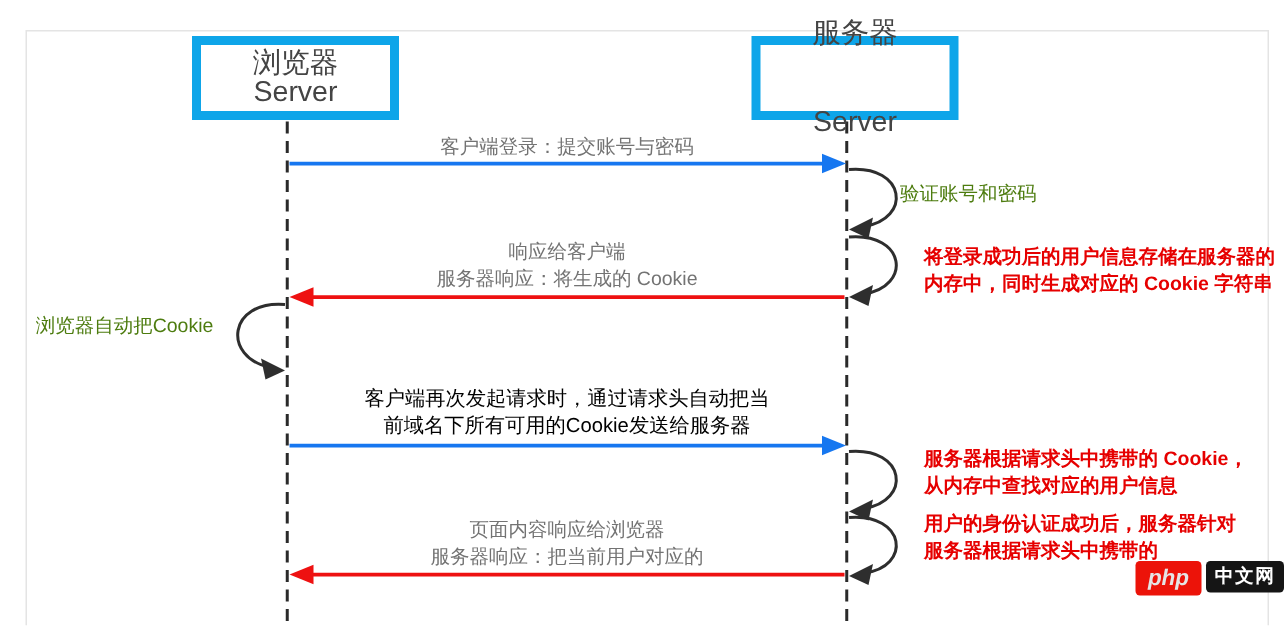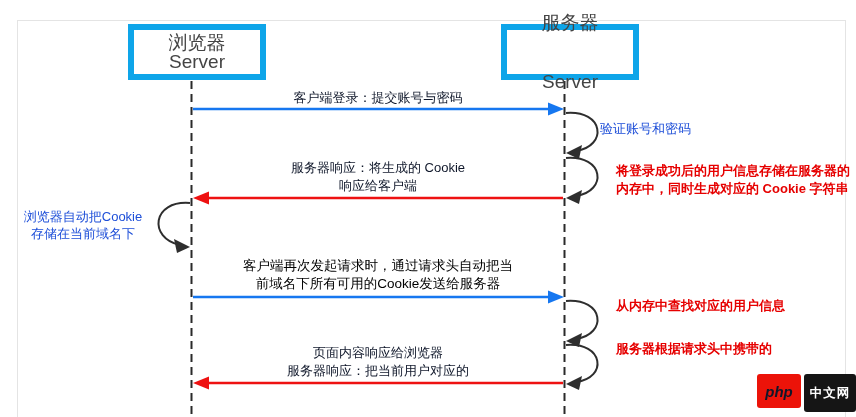--- a/index.html
+++ b/index.html
@@ -19,40 +19,40 @@
     position:absolute;top:24px;width:126px;height:44px;
     border:6px solid #0ea5e9;background:#fff;
     display:flex;flex-direction:column;align-items:center;justify-content:center;
     font-size:19px;color:#444;line-height:19px;text-align:center;
     z-index:3;
   }
   .actor-box.client{left:128px;}
   .actor-box.server{left:501px;gap:40px;}
   .msg{
     position:absolute;left:192px;width:372px;text-align:center;
-    font-size:13px;color:#0f172a;line-height:17.5px;z-index:2;
+    font-size:13px;color:#737373;line-height:17.5px;z-index:2;
   }
   .msg.bold{font-weight:normal;color:#000000;font-size:13.5px;line-height:18px;}
   .note-red{
     position:absolute;left:604px;white-space:nowrap;
     font-size:13px;font-weight:bold;color:#e60000;line-height:17.5px;z-index:2;margin-left:12px;
   }
   .note-gray{
-    position:absolute;font-size:13px;color:#1d4ed8;line-height:16.5px;z-index:2;
+    position:absolute;font-size:13px;color:#4d7c0f;line-height:16.5px;z-index:2;
   }
   .watermark{
     position:absolute;left:757px;top:374px;display:flex;align-items:stretch;z-index:5;
   }
   .wm-brand{
-    width:44px;height:34px;background:#ec1309;border-radius:3px;
-    color:#0f172a;font-style:italic;font-weight:bold;font-size:15px;
+    width:44px;height:23px;background:#ec1309;border-radius:3px;
+    color:#e5e5e5;font-style:italic;font-weight:bold;font-size:15px;
     display:flex;align-items:center;justify-content:center;
   }
   .wm-suffix{
-    margin-left:3px;width:52px;height:38px;background:#151515;border-radius:3px;
+    margin-left:3px;width:52px;height:21px;background:#151515;border-radius:3px;
     color:#fff;font-size:12.5px;font-weight:bold;
     display:flex;align-items:center;justify-content:center;letter-spacing:1px;
   }
 </style>
 </head>
 <body>
 
 <div id="canvas">
 
   <div class="frame"></div>
@@ -97,22 +97,22 @@
   <div class="actor-box server">
     <span>服务器</span>
     <span>Server</span>
   </div>
 
   <div class="msg" style="top:89px;">
     <div>客户端登录：提交账号与密码</div>
   </div>
 
   <div class="msg" style="top:159px;">
+    <div>响应给客户端</div>
     <div>服务器响应：将生成的 Cookie</div>
-    <div>响应给客户端</div>
   </div>
 
   <div class="msg bold" style="top:257px;">
     <div>客户端再次发起请求时，通过请求头自动把当</div>
     <div>前域名下所有可用的Cookie发送给服务器</div>
   </div>
 
   <div class="msg" style="top:344px;">
     <div>页面内容响应给浏览器</div>
     <div>服务器响应：把当前用户对应的</div>
@@ -122,28 +122,29 @@
     <div>验证账号和密码</div>
   </div>
 
   <div class="note-red" style="top:162px;">
     <div>将登录成功后的用户信息存储在服务器的</div>
     <div>内存中，同时生成对应的 Cookie 字符串</div>
   </div>
 
   <div class="note-gray" style="left:18px;top:209px;width:130px;text-align:center;">
     <div>浏览器自动把Cookie</div>
-    <div>存储在当前域名下</div>
   </div>
 
   <div class="note-red" style="top:297px;">
+    <div>服务器根据请求头中携带的 Cookie，</div>
     <div>从内存中查找对应的用户信息</div>
   </div>
 
   <div class="note-red" style="top:340px;">
+    <div>用户的身份认证成功后，服务器针对</div>
     <div>服务器根据请求头中携带的</div>
   </div>
 
   <div class="watermark">
     <div class="wm-brand">php</div>
     <div class="wm-suffix">中文网</div>
   </div>
 
 </div>
 

